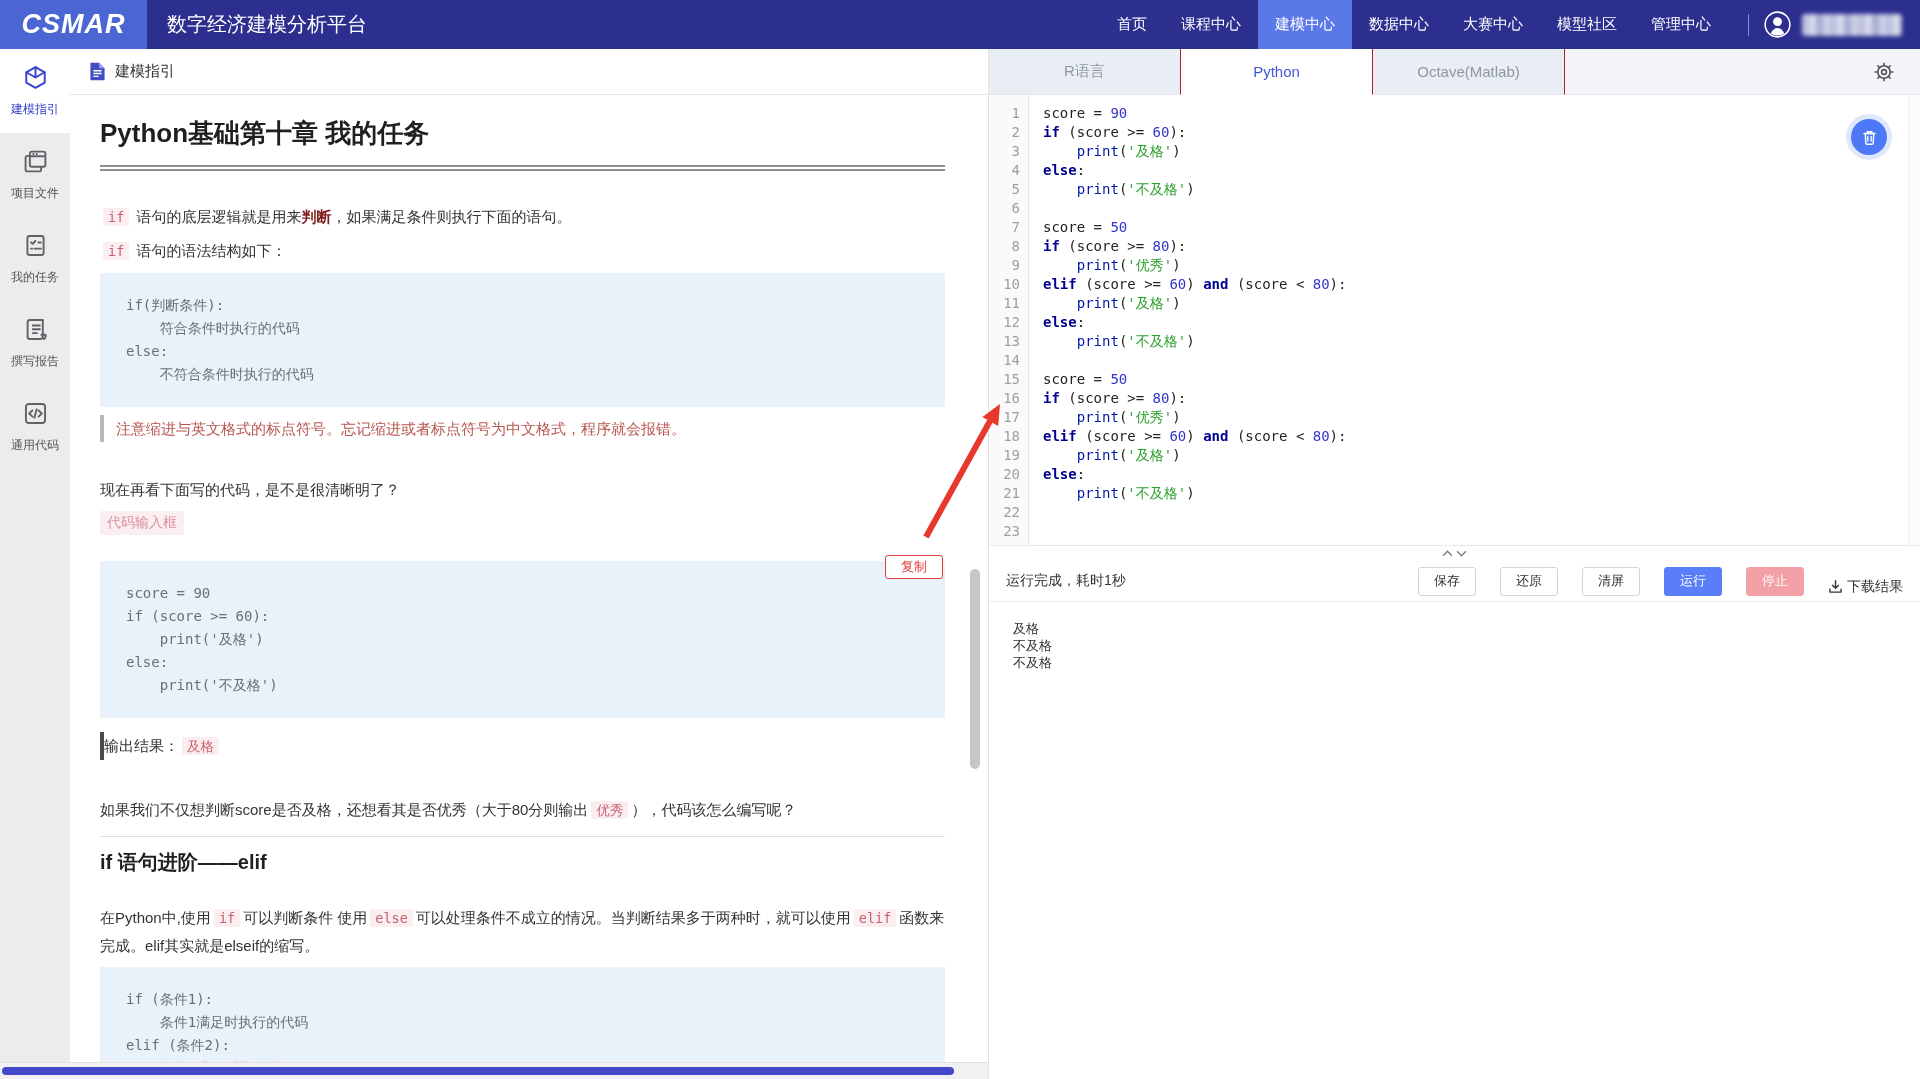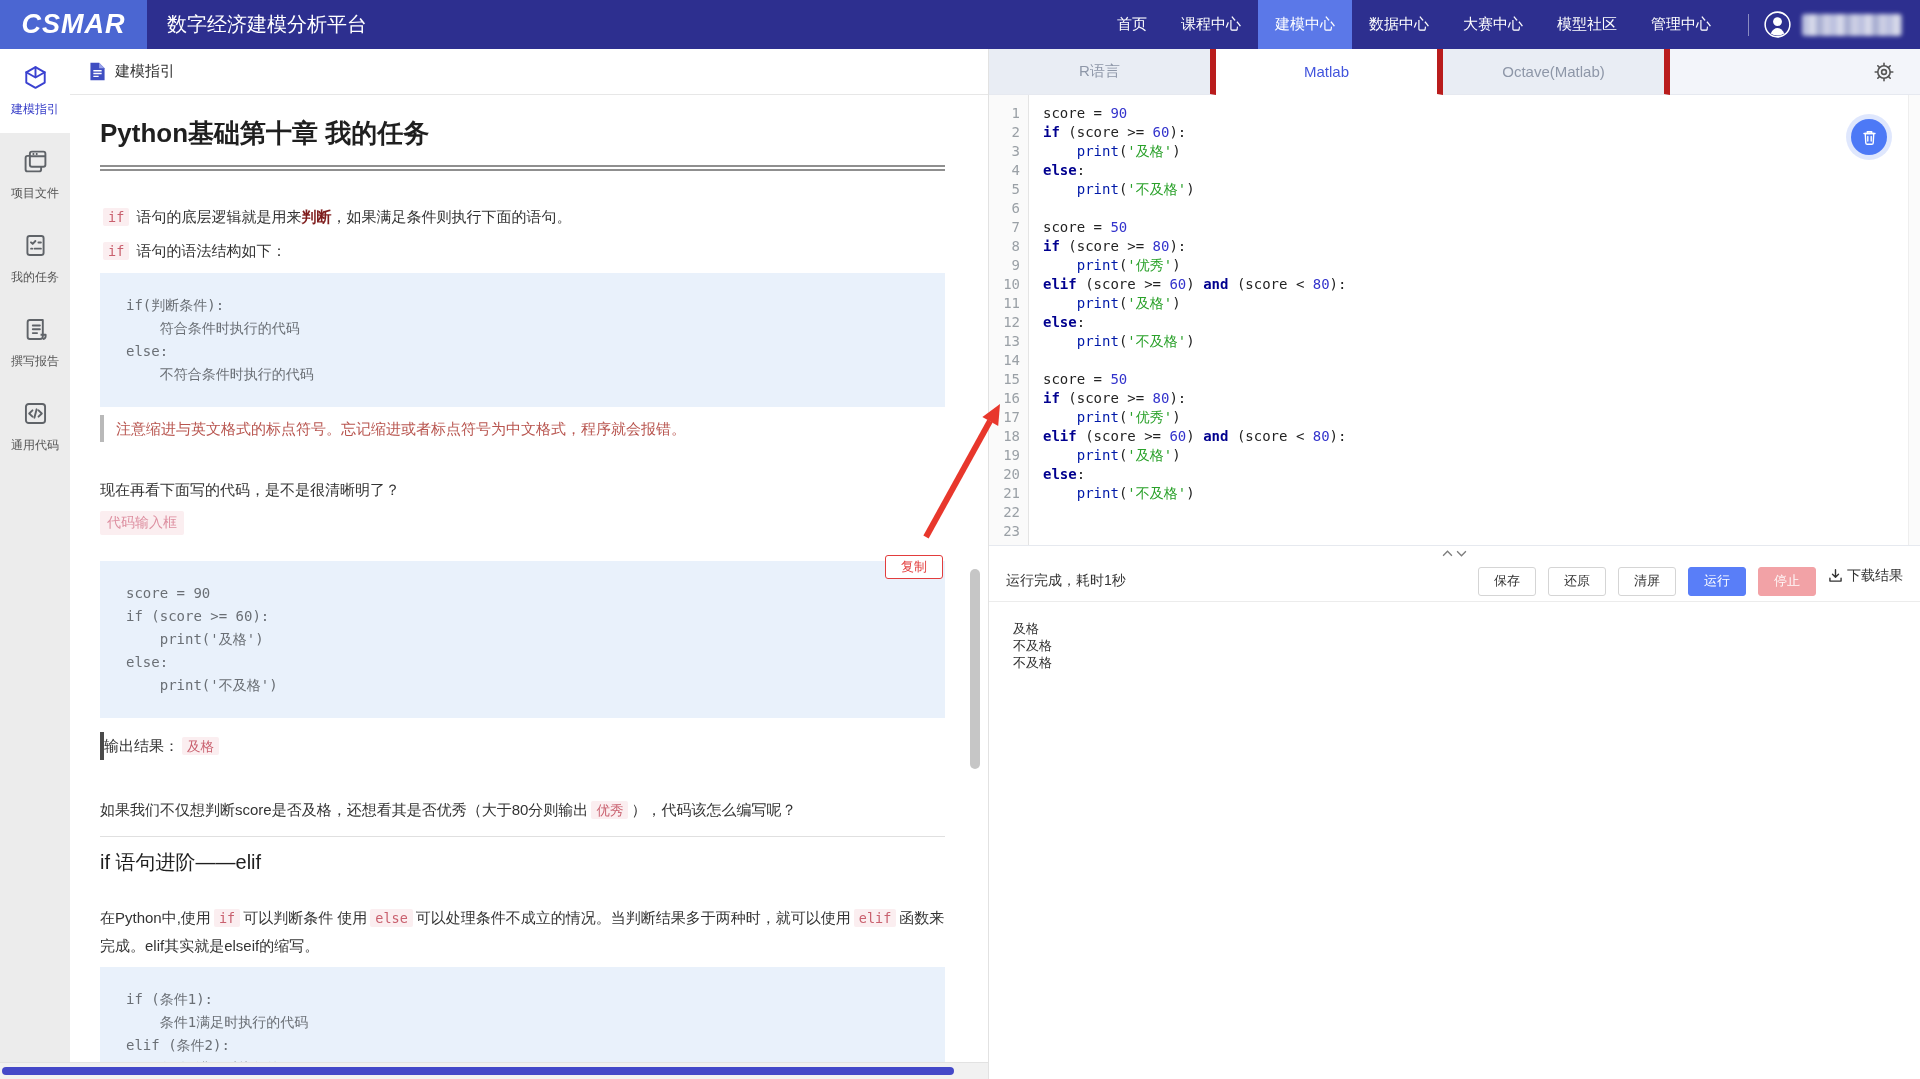--- a/index.html
+++ b/index.html
@@ -38,27 +38,27 @@
   .doc-p b { color:#7f1d1d;text-align:center; }
   .inline-code { font-family:"DejaVu Sans Mono",monospace; color:#c9606e; background:#fbeef0; padding:1px 5px; border-radius:2px; font-size:13.5px; margin:0 3px; }
   .doc-codeblock { background:#e9f1fb; color:#6a6f75; font-family:"DejaVu Sans Mono",monospace; font-size:14px; line-height:23px; padding:21px 26px; white-space:pre; }
   .codewrap { position:relative; margin:8px 0; }
   .codewrap.with-copy { margin:14px 0; }
   .copy-btn { position:absolute; top:-6px; right:2px; background:#fff; border:1px solid #e23d3d; color:#e23d3d; font-size:13px; padding:2px 15px; border-radius:3px; cursor:pointer; }
   .doc-note { border-left:4px solid #b9b9b9; padding-left:12px; color:#b8554f; font-size:15px; line-height:27px; margin:8px 0 34px; }
   .doc-quote { border-left:4px solid #4a4a4a; color:#333; font-size:15px; line-height:28px; margin:14px 0 36px; }
   .doc-label { display:inline-block; font-size:14px; color:#dd8fa0; background:#fbeef0; padding:3px 7px; border-radius:2px; margin:2px 0 12px; }
   .doc-hr { border:none; border-top:1px solid #e0e0e0; margin:12px 0; }
-  .doc-h2 { font-size:20px; color:#1f1f1f; margin:12px 0 28px; font-weight:normal; }
+  .doc-h2 { font-size:20px; color:#1f1f1f; margin:12px 0 28px; font-weight:bold; }
   .doc-scroll-thumb { position:absolute; right:8px; top:520px; width:10px; height:200px; background:#c6c6c6; border-radius:5px; cursor:pointer; }
 
   
   .right-panel { position:absolute; top:49px; left:988px; right:0; bottom:0; background:#fff; border-left:1px solid #e2e2e2; }
   .tabs { height:46px; display:flex; background:#f3f5fa; }
-  .tab { width:227px; display:flex; align-items:center; justify-content:center; font-size:15px; color:#8e97a8; background:#e9edf4; border-right:6px solid #b91c1c; border-bottom:1px solid #e6e9f0; cursor:pointer; }
+  .tab { width:192px; display:flex; align-items:center; justify-content:center; font-size:15px; color:#8e97a8; background:#e9edf4; border-right:1px solid #b91c1c; border-bottom:1px solid #e6e9f0; cursor:pointer; }
   .tab.active { background:#fff; color:#4355dd; border-bottom:1px solid #fff; }
   .tabs-filler { flex:1; display:flex; align-items:center; justify-content:flex-end; border-bottom:1px solid #e6e9f0; padding-right:24px; }
   .gear-btn { width:24px; height:24px; cursor:pointer; }
 
   .editor { position:absolute; top:46px; left:0; right:0; height:450px; display:flex; font-family:"DejaVu Sans Mono",monospace; font-size:14px; line-height:19px; }
   .gutter { width:40px; background:#fafafa; border-right:1px solid #e4e4e4; color:#9aa0a6; text-align:right; padding:9px 8px 0 0; }
   .codearea { flex:1; padding:9px 0 0 14px; white-space:pre; color:#222; cursor:text; }
   .tok-kw { color:#00008f; font-weight:bold; }
   .tok-num { color:#3333cc; }
   .tok-fn { color:#0019a8; }
@@ -66,21 +66,21 @@
   .codeline { min-height:19px; }
   .ed-scrollbar { position:absolute; top:46px; right:0; width:12px; height:450px; border-left:1px solid #eeeeee; background:#fbfbfb; }
   .trash-btn { position:absolute; top:70px; right:33px; width:36px; height:36px; border-radius:50%; background:#4d79f6; display:flex; align-items:center; justify-content:center; box-shadow:0 0 0 5px rgba(77,121,246,.18); cursor:pointer; }
   .trash-btn svg { width:17px; height:17px; }
 
   .collapse-strip { position:absolute; top:496px; left:0; right:0; height:16px; border-top:1px solid #e6e9ef; display:flex; align-items:center; justify-content:center; gap:3px; cursor:pointer; background:#fff; }
   .collapse-strip svg { width:11px; height:7px; }
 
   .toolbar { position:absolute; top:512px; left:0; right:0; height:41px; border-bottom:1px solid #ececec; display:flex; align-items:center; padding:0 17px; background:#fff; }
   .status { font-size:14px; color:#333; }
-  .btns { margin-left:auto; display:flex; align-items:flex-start; gap:12px; }
+  .btns { margin-left:auto; display:flex; align-items:flex-end; gap:24px; }
   .btn { height:29px; padding:0 15px; font-size:13px; border-radius:3px; border:1px solid #d5d5d5; background:#fff; color:#333; display:flex; align-items:center; cursor:pointer; }
   .btn.primary { background:#597ef8; border-color:#597ef8; color:#fff; }
   .btn.danger { background:#f2a2a6; border-color:#f2a2a6; color:rgba(255,255,255,.95); }
   .download-link { display:flex; align-items:center; gap:4px; font-size:14px; color:#333; cursor:pointer; }
   .download-link svg { width:15px; height:15px; }
 
   .output { position:absolute; top:553px; left:0; right:0; bottom:0; padding:18px 0 0 24px; font-size:13px; line-height:17px; color:#333; background:#fff; }
 
   
   .bottom-scroll { position:absolute; left:0; bottom:0; width:988px; height:17px; background:#f1f1f1; border-top:1px solid #e2e2e2; z-index:40; }
@@ -197,21 +197,21 @@
 elif (条件2):
     条件2满足时执行的代码</pre>
       </div>
     </div>
   <div class="doc-scroll-thumb"></div>
 </div>
 
 <div class="right-panel">
   <div class="tabs">
       <div class="tab">R语言</div>
-      <div class="tab active">Matlab</div>
+      <div class="tab active">Python</div>
       <div class="tab">Octave(Matlab)</div>
       <div class="tabs-filler">
         <span class="gear-btn"><svg viewBox="0 0 24 24" fill="none" stroke="#555" stroke-width="1.6">
             <circle cx="12" cy="12" r="6.2"></circle>
             <circle cx="12" cy="12" r="2.4"></circle>
             <path d="M12 3.2v2.2M12 18.6v2.2M3.2 12h2.2M18.6 12h2.2M5.8 5.8l1.6 1.6M16.6 16.6l1.6 1.6M18.2 5.8l-1.6 1.6M7.4 16.6l-1.6 1.6" stroke-linecap="round"></path>
           </svg></span>
       </div>
     </div>
 

